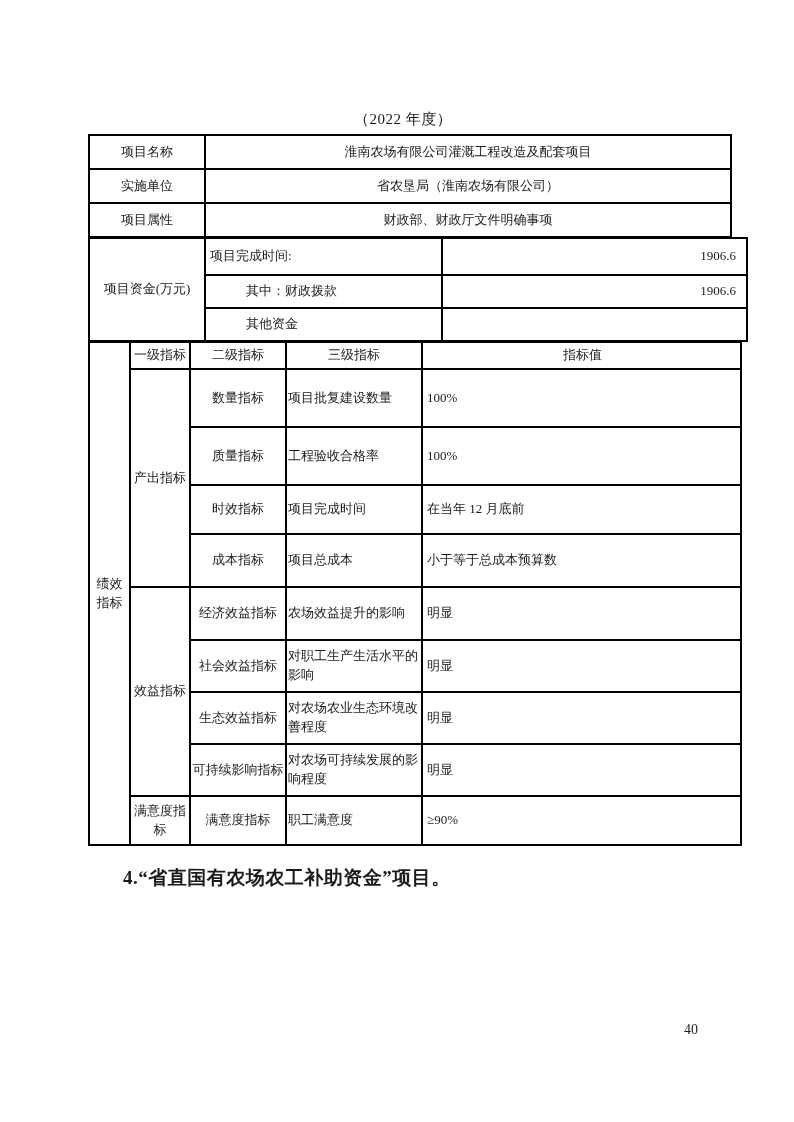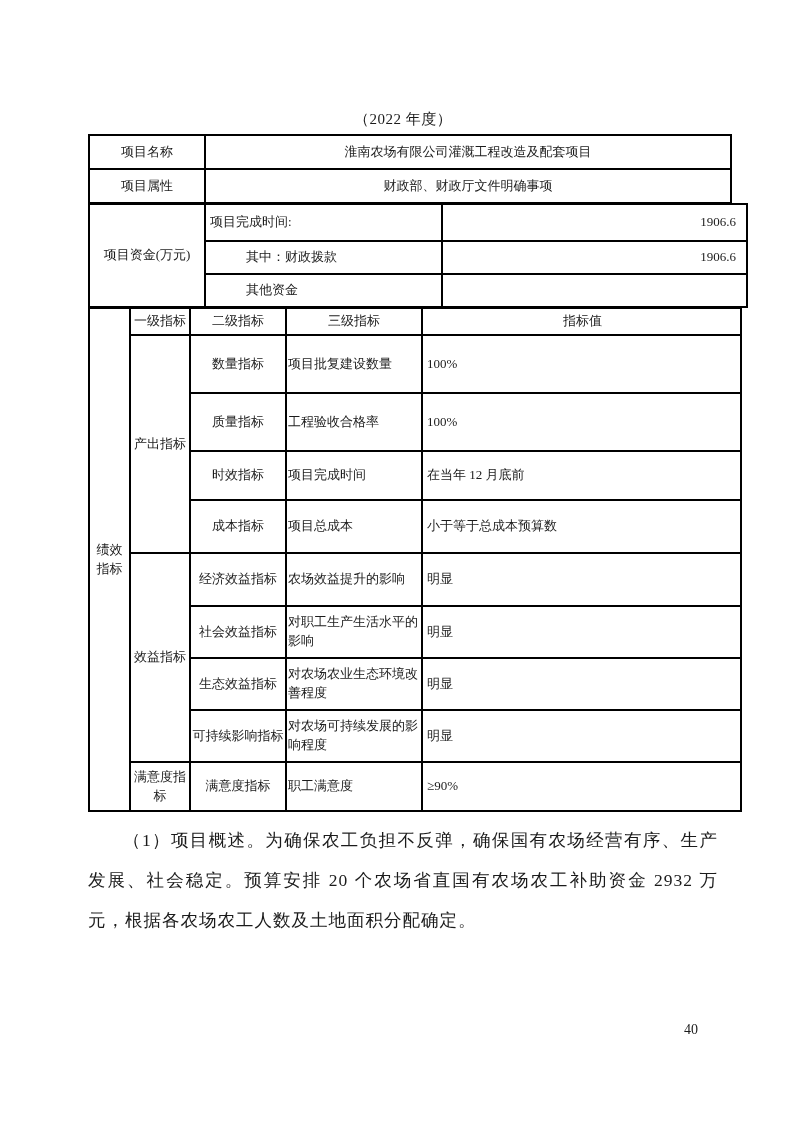--- a/index.html
+++ b/index.html
@@ -83,20 +83,24 @@
 
     <p class="doc-title">（2022 年度）</p>
 
     <table class="tbl-a">
       <tbody>
           <tr style="height:34px;">
         <td class="label-col">项目名称</td>
         <td class="value-col">淮南农场有限公司灌溉工程改造及配套项目</td>
       </tr>
       <tr style="height:34px;">
+        <td class="label-col">实施单位</td>
+        <td class="value-col">省农垦局（淮南农场有限公司）</td>
+      </tr>
+      <tr style="height:34px;">
         <td class="label-col">项目属性</td>
         <td class="value-col">财政部、财政厅文件明确事项</td>
       </tr>
     </tbody>
       </table>
 
     <table class="tbl-b">
       <tbody>
           <tr style="height:37px;">
         <td class="flabel-col" rowspan="3">项目资金(万元)</td>
@@ -167,18 +171,18 @@
       </tr>
       <tr style="height:49px;">
         <td class="c1">满意度指标</td>
         <td class="c2">满意度指标</td>
         <td class="c3">职工满意度</td>
         <td class="c4">≥90%</td>
       </tr>
     </tbody>
       </table>
 
-    <p class="section-paragraph">（1）项目概述。为确保农工负担不反弹，确保国有农场经营有序、生产发展、社会稳定。预算安排 20 个农场省直国有农场农工补助资金 2932 万元，根据各农场农工人数及土地面积分配确定。</p>
+    <p class="section-heading">4.“省直国有农场农工补助资金”项目。</p>
 
   </div>
 
   <div class="page-number">40</div>
 </div>
 
 </body></html>

